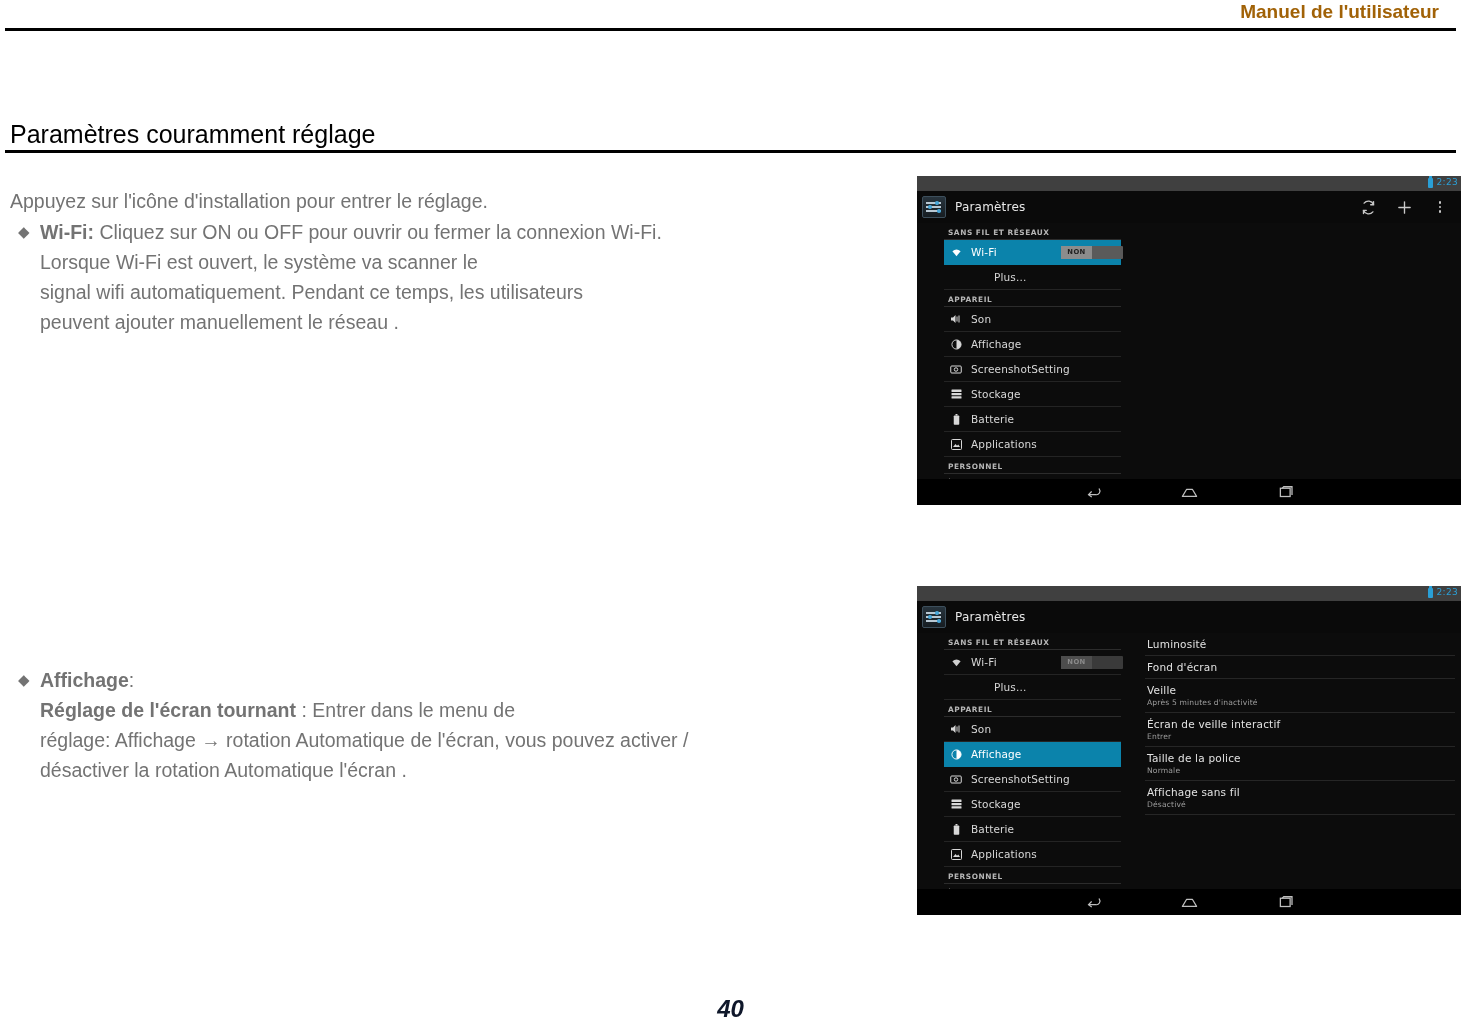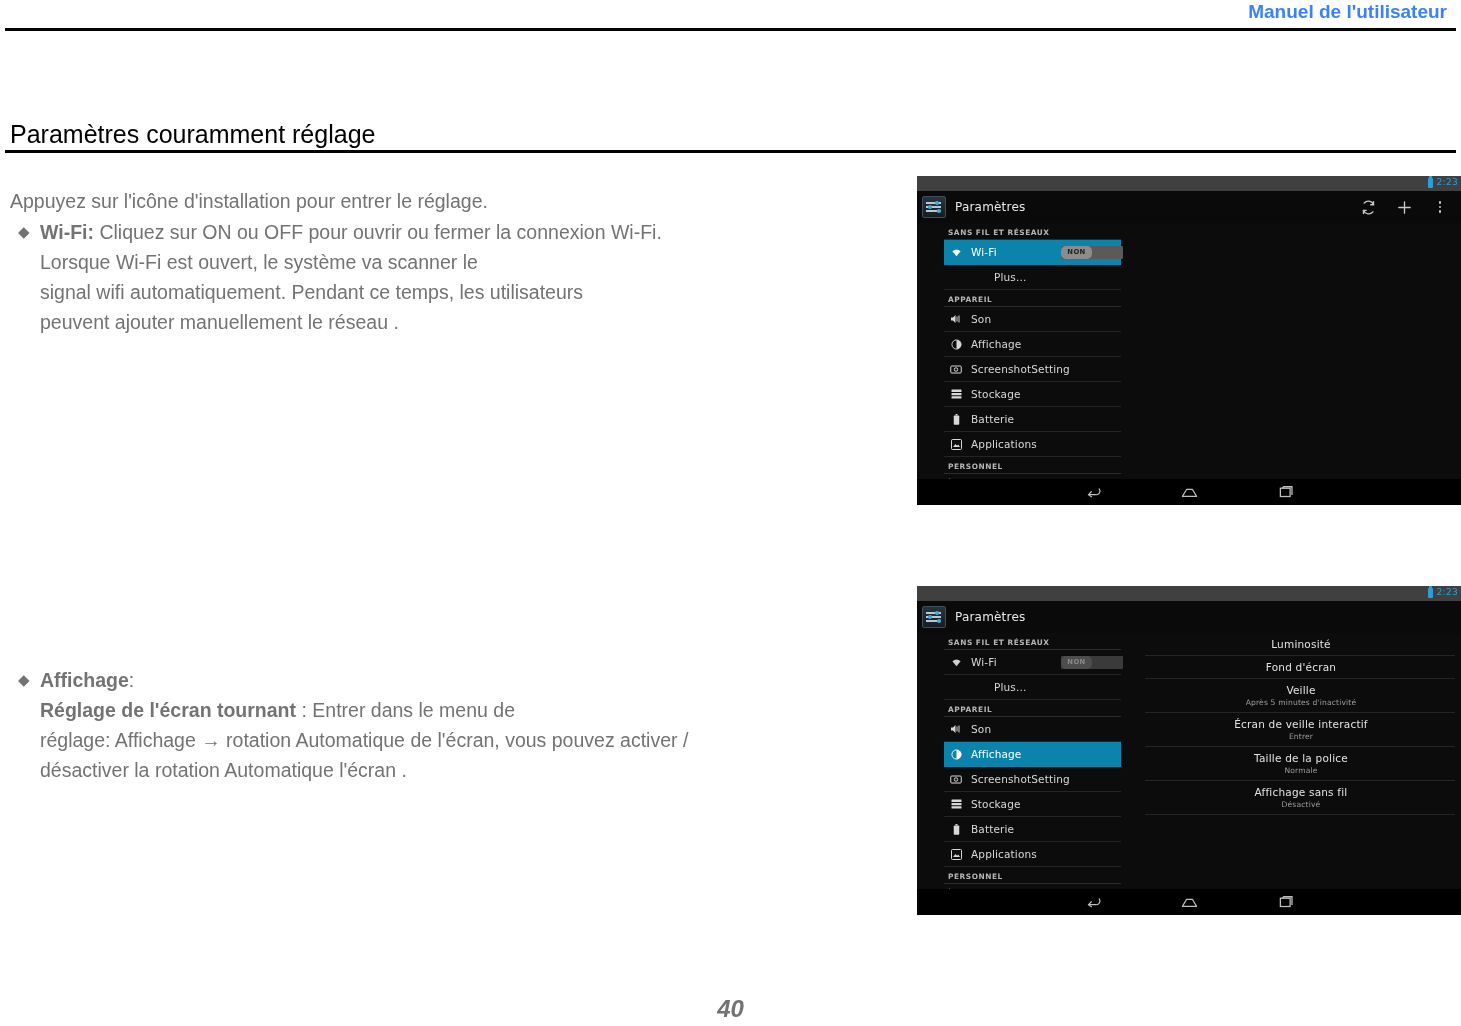--- a/index.html
+++ b/index.html
@@ -18,25 +18,25 @@
 
   
   .page-header {
     position: absolute;
     top: 0; left: 0;
     width: 1461px;
     height: 30px;
   }
   .header-title {
     position: absolute;
-    right: 14px;
+    right: 22px;
     top: 1px;
     font-size: 19px;
     font-weight: bold;
-    color: #3b82f6;
+    color: #a16207;
     letter-spacing: 0px;
     white-space: nowrap;
   }
   .header-rule {
     position: absolute;
     left: 5px;
     top: 28px;
     width: 1451px;
     height: 3px;
     background: #000000;
@@ -92,21 +92,21 @@
   
   .page-number {
     position: absolute;
     left: 0;
     top: 995px;
     width: 1461px;
     text-align: center;
     font-size: 24px;
     font-weight: bold;
     font-style: italic;
-    color: #737373;
+    color: #0f172a;
   }
 
   
   .android {
     position: absolute;
     background: #000000;
     overflow: hidden;
     font-family: "DejaVu Sans", sans-serif;
   }
   #shot-1 { left: 917px; top: 176px; width: 545px; height: 329px; }
@@ -218,21 +218,20 @@
     padding-left: 27px;
     box-sizing: border-box;
     background: #0c0c0c;
   }
   .pane-right {
     flex: 1 1 auto;
     padding-left: 24px;
     padding-right: 7px;
     box-sizing: border-box;
     background: #0c0c0c;
-    text-align: center;
   }
 
   .group-label {
     font-size: 7.4px;
     color: #b5b5b5;
     letter-spacing: .55px;
     font-weight: bold;
     padding: 5px 0 2px 4px;
     border-bottom: 1px solid #2c2c2c;
     text-transform: uppercase;
@@ -279,21 +278,21 @@
   }
   .toggle.dim { background: #3a3a3a; }
   .toggle .knob {
     width: 31px; height: 13px;
     background: #8c8c8c;
     display: flex; align-items: center; justify-content: center;
     font-size: 6.8px;
     font-weight: bold;
     color: #202020;
     letter-spacing: .4px;
-    border-radius: 5px;
+    border-radius: 0;
   }
   .toggle.dim .knob { background: #4d4d4d; color: #8b8b8b; }
 
   .prow {
     padding: 4px 0 4px 2px;
     border-bottom: 1px solid #262626;
     min-height: 22px;
     box-sizing: border-box;
   }
   .prow .ptitle {

